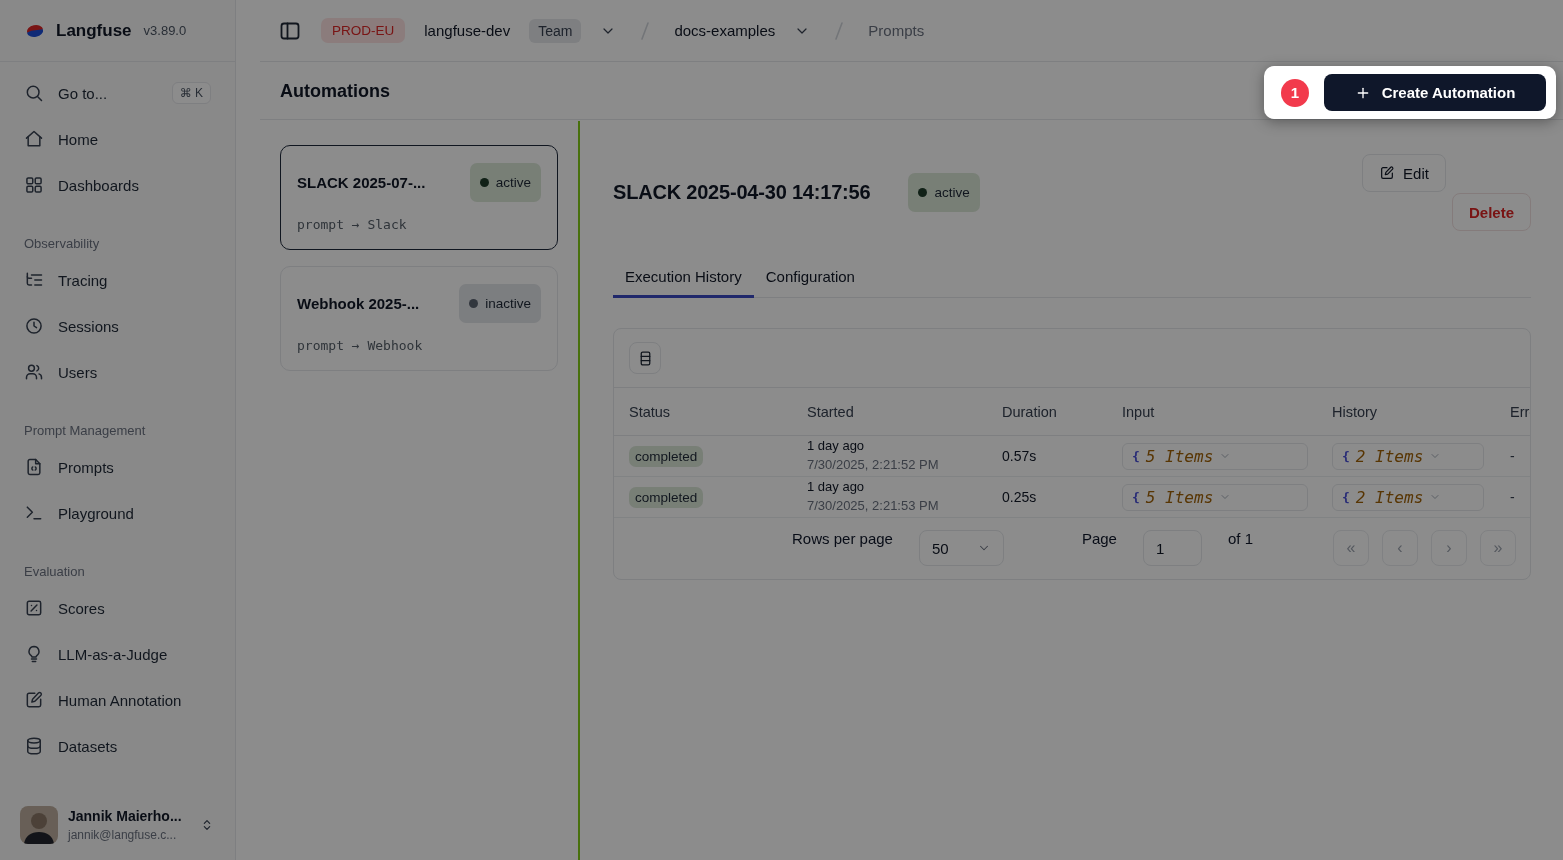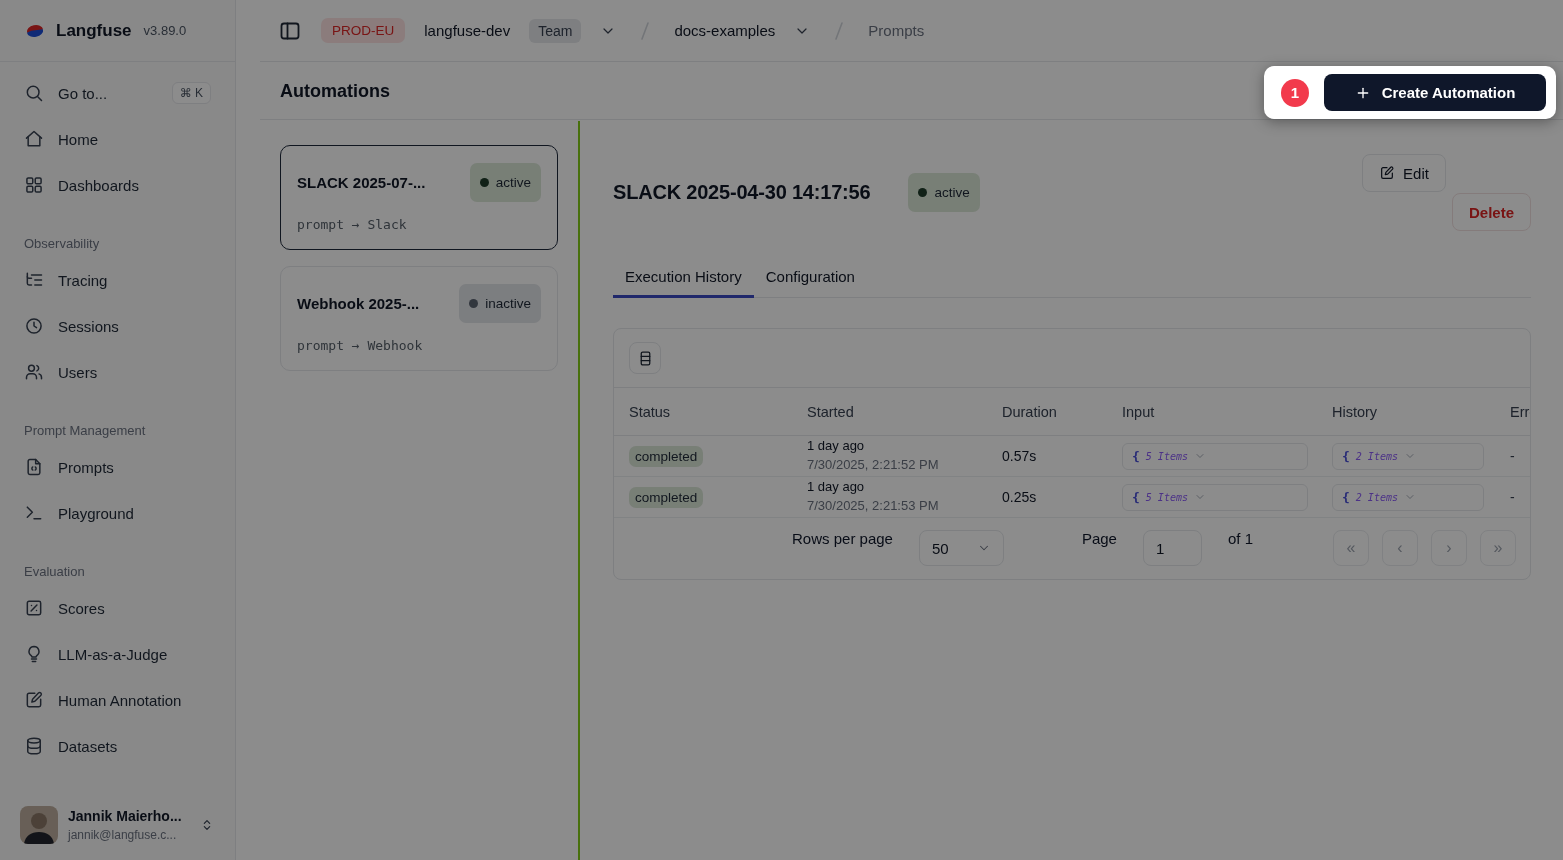--- a/index.html
+++ b/index.html
@@ -71,21 +71,21 @@
   .tgrid { display:grid; grid-template-columns:178px 195px 120px 210px 178px 1fr; align-items:center; padding-left:15px; }
   .thead { border-top:1px solid #e5e7eb; border-bottom:1px solid #e5e7eb; height:49px; font-size:14.5px; font-weight:500; color:#374151; }
   .thead > div, .trow > div { padding-right:14px; white-space:nowrap; overflow:hidden; }
   .trow { height:41px; border-bottom:1px solid #eceef0; font-size:14px; }
   .badge-sm { padding:3px 6px; font-size:13.5px; border-radius:7px; }
   .st1 { font-size:13px; color:#111827; line-height:1.45; }
   .st2 { font-size:13px; color:#6b7280; line-height:1.45; }
   .chip { display:inline-flex; align-items:center; gap:6px; border:1px solid #e5e7eb; border-radius:6px; padding:3px 9px; height:27px; cursor:pointer; background:#fff; max-width:100%; }
   .chip-in { width:186px; } .chip-out { width:152px; }
   .brace { color:#4a50d8; font-family:"DejaVu Sans Mono", monospace; font-size:13px; font-weight:700; }
-  .chiptxt { color:#8b5cf6; font-family:"DejaVu Sans Mono", monospace; font-style:italic; font-size:10px; }
+  .chiptxt { color:#a16207; font-family:"DejaVu Sans Mono", monospace; font-style:italic; font-size:16px; }
   .chip .chev { width:12px; height:12px; color:#9ca3af; }
   .dash { color:#374151; }
 
   
   .pgn { display:flex; align-items:flex-start; justify-content:flex-end; padding:12px 14px 13px; gap:26px; }
   .pgn-label { font-size:15px; font-weight:500; color:#0f172a; }
   .selbox { display:flex; align-items:center; justify-content:space-between; width:85px; height:36px; border:1px solid #e5e7eb; border-radius:8px; padding:0 12px; font-size:15px; cursor:pointer; background:#fff; }
   .selbox .chev { width:14px; height:14px; color:#6b7280; }
   .sp40 { width:26px; } .sp44 { width:28px; }
   .pageinput { width:59px; height:36px; border:1px solid #e5e7eb; border-radius:8px; font-size:15px; padding:0 12px; color:#111827; font-family:inherit; background:#fff; }

